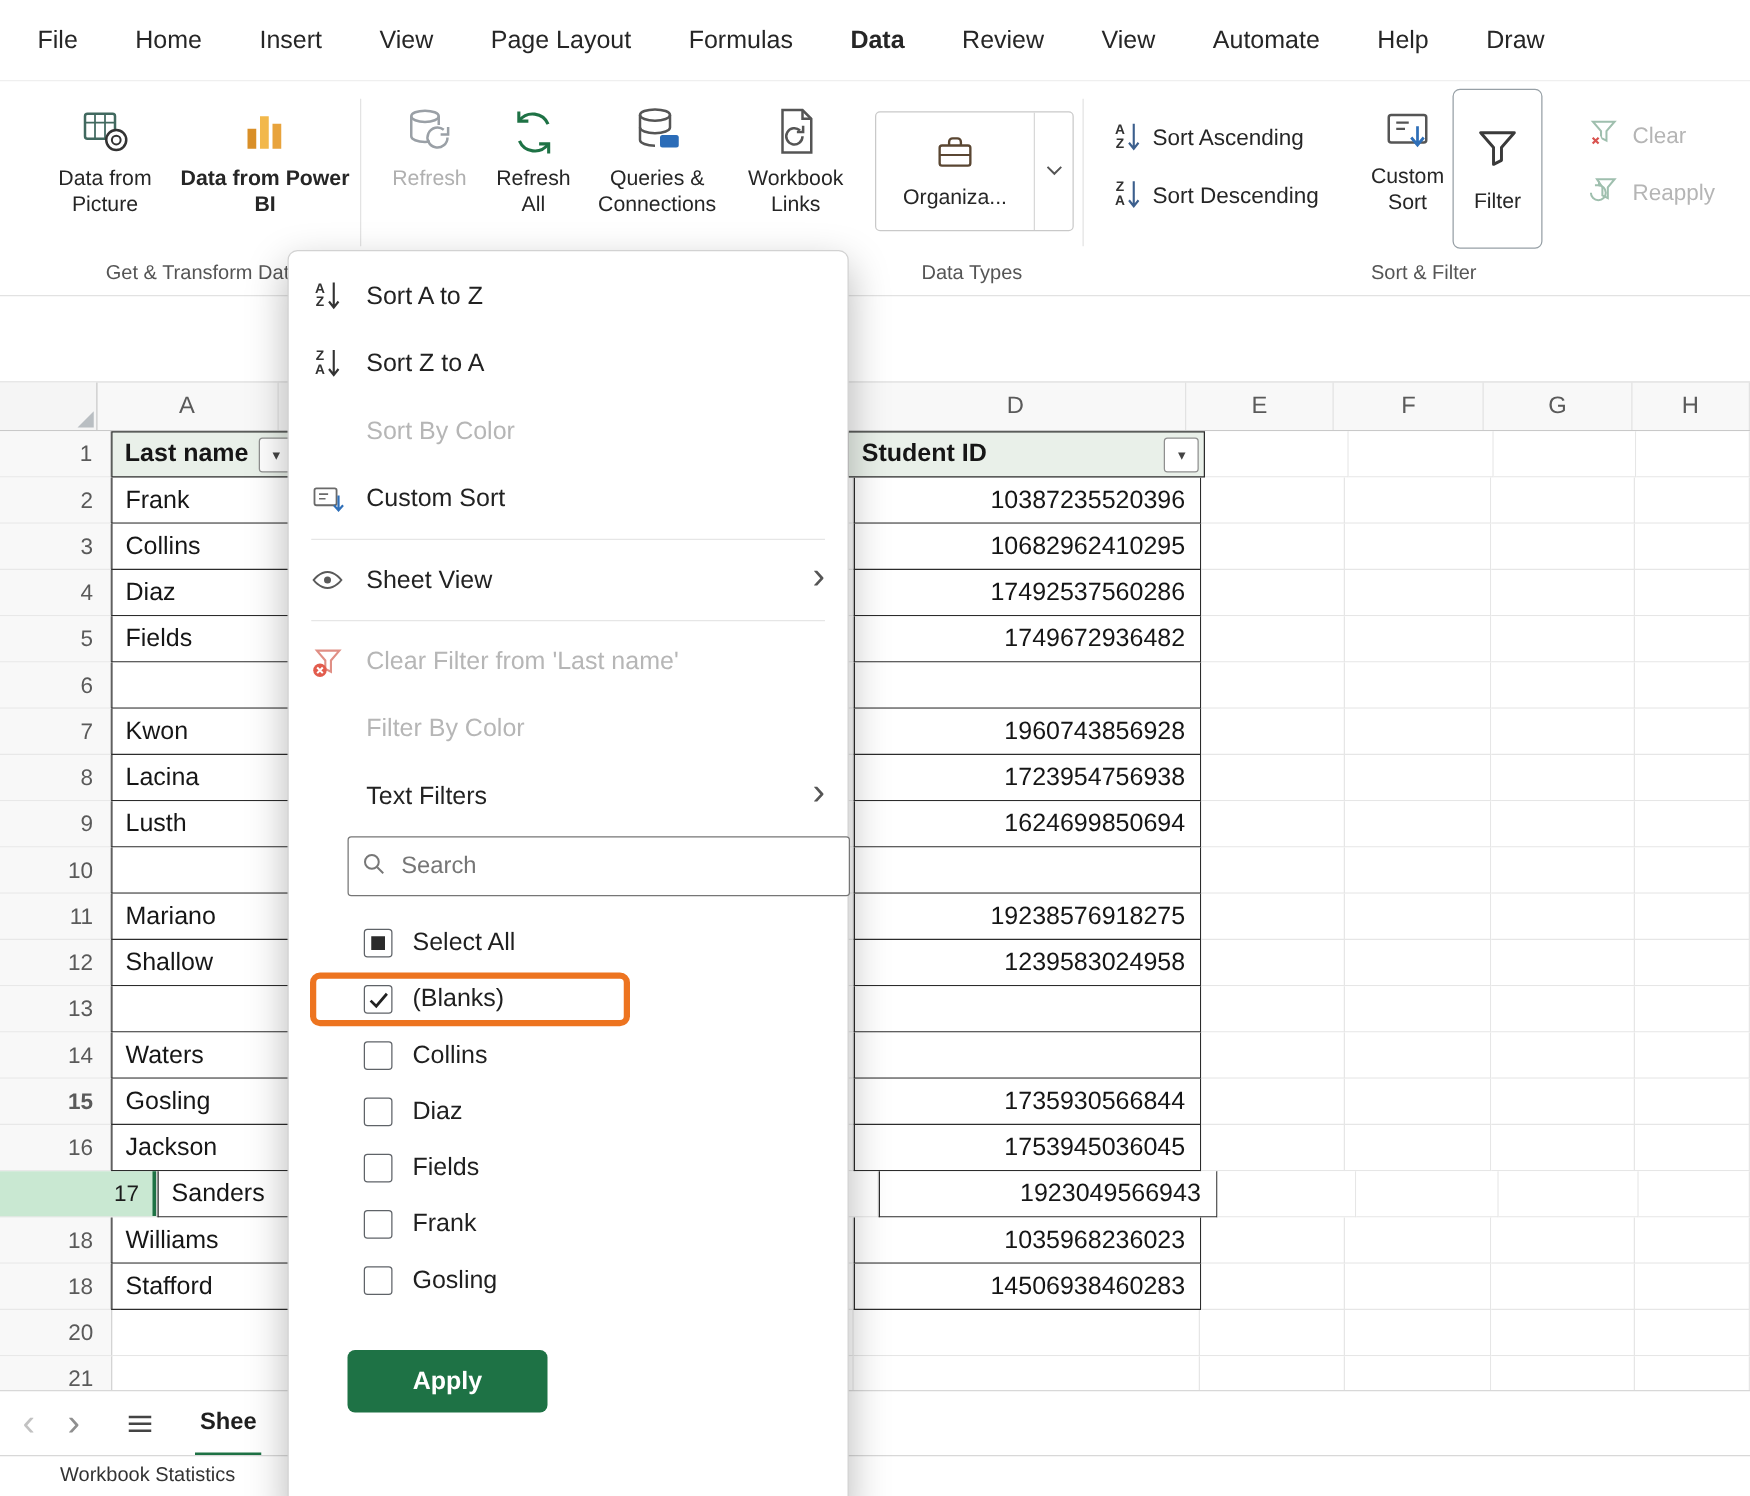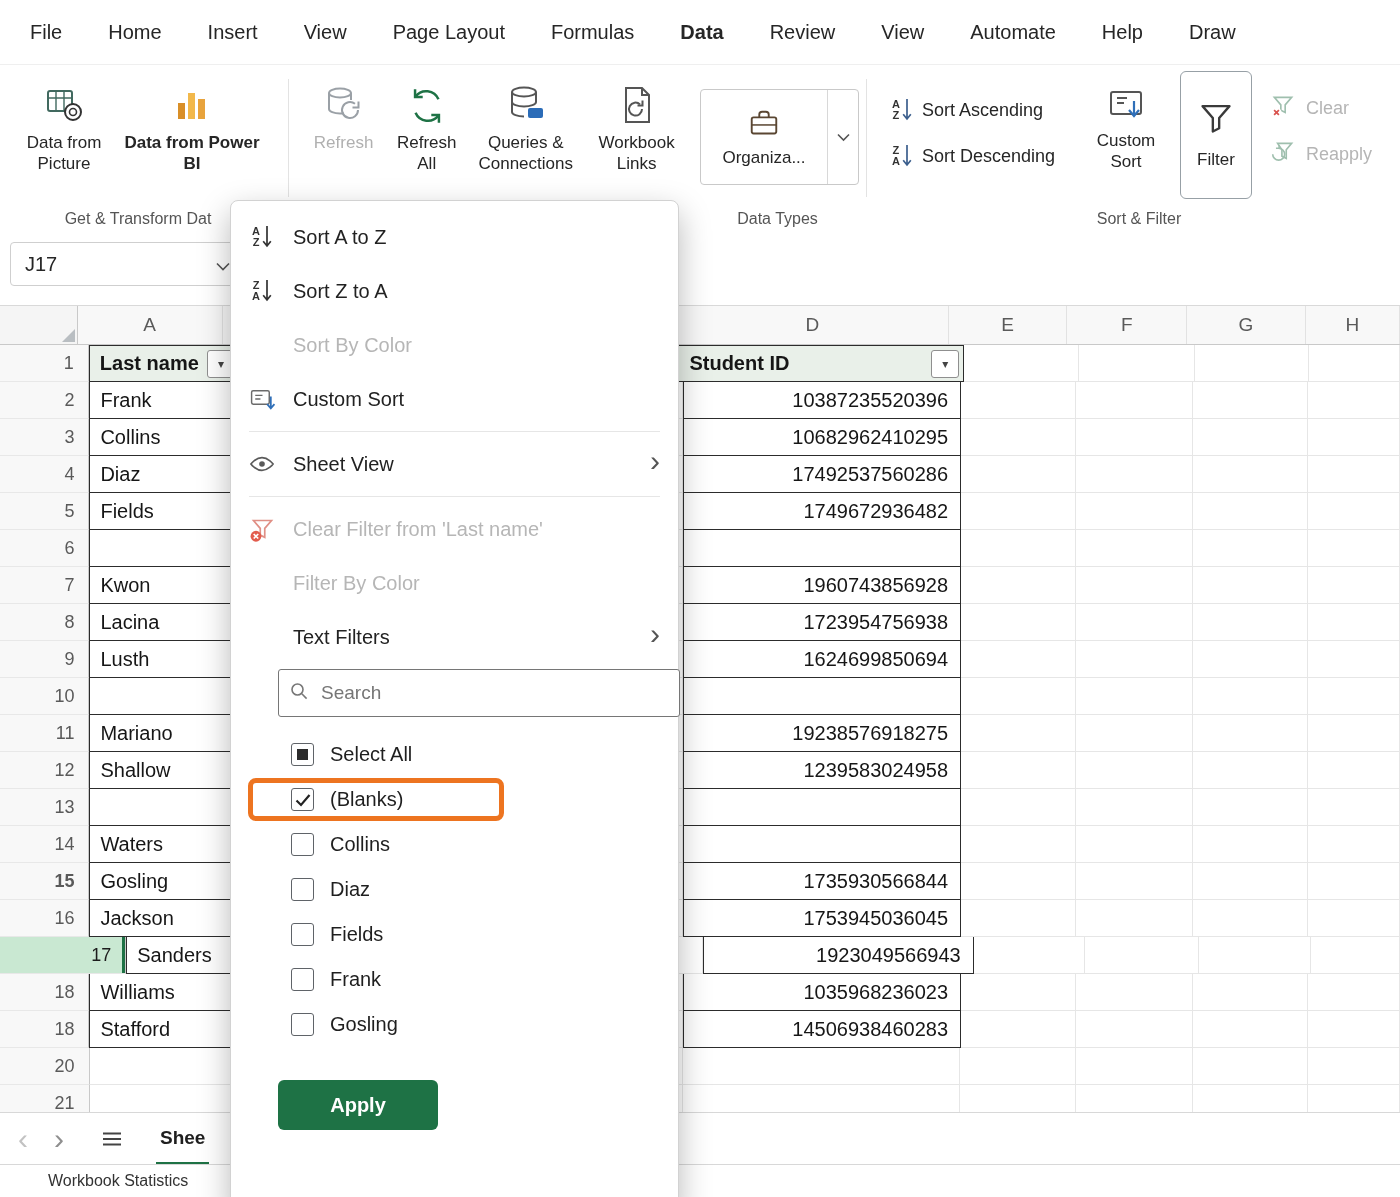--- a/index.html
+++ b/index.html
@@ -16,42 +16,42 @@
   .ribbon{position:absolute;top:64px;left:0;width:100%;height:171px;background:#fff;
     border-top:1px solid #efefef;border-bottom:1px solid #e2e2e2;}
   .rb-group{position:absolute;top:0;height:100%;}
   .rb-row{display:flex;}
   .rb-gl{position:absolute;bottom:8px;left:0;width:100%;text-align:center;font-size:16px;color:#555;white-space:nowrap;}
   .rb-div{position:absolute;top:14px;height:118px;width:1px;background:#e3e3e3;}
   .rb-bigbtn{display:flex;flex-direction:column;align-items:center;text-align:center;cursor:pointer;}
   .rb-icon{height:48px;display:flex;align-items:flex-end;justify-content:center;}
   .rb-label{font-size:17px;line-height:1.25;color:#262626;margin-top:5px;}
   .rb-bigbtn.disabled .rb-label{color:#b0b0b0;}
-  .g1{left:0;width:276px;}
+  .g1{left:20px;width:276px;}
   .g1 .rb-row{padding:14px 0 0 12px;}
   .bb-pic{width:104px;}
   .bb-bi{width:152px;font-weight:bold;}
   .g2{left:298px;width:386px;}
   .g2 .rb-row{padding:14px 0 0 10px;gap:12px;}
   .bb-refresh{width:72px;}
   .bb-refreshall{width:72px;}
   .bb-queries{width:104px;}
   .bb-links{width:96px;}
   .g3{left:690px;width:175px;}
   .rb-gallery{margin:24px 6px 0 10px;height:94px;border:1px solid #c9c9c9;border-radius:4px;display:flex;background:#fff;}
   .gal-main{flex:1;display:flex;flex-direction:column;align-items:center;justify-content:center;cursor:pointer;}
   .gal-label{font-size:17px;color:#262626;margin-top:3px;}
   .gal-arrow{width:30px;border-left:1px solid #d8d8d8;display:flex;align-items:center;justify-content:center;cursor:pointer;}
   .g4{left:878px;width:522px;}
   .rb-smallbtn{position:absolute;display:flex;align-items:center;gap:10px;font-size:18px;color:#262626;cursor:pointer;white-space:nowrap;}
   .rb-smallbtn.disabled{color:#b5b5b5;cursor:default;}
   .pos-sa{left:14px;top:32px;}
   .pos-sd{left:14px;top:78px;}
   .pos-cs{position:absolute;left:210px;top:12px;width:76px;}
-  .pos-filter{position:absolute;left:302px;top:6px;width:70px;height:126px;border:1.5px solid #97a0a6;
+  .pos-filter{position:absolute;left:284px;top:6px;width:70px;height:126px;border:1.5px solid #97a0a6;
     border-radius:6px;background:#fff;display:flex;flex-direction:column;align-items:center;justify-content:center;cursor:pointer;}
   .pos-filter .rb-label{margin-top:8px;}
   .pos-clear{left:392px;top:28px;}
   .pos-reapply{left:392px;top:74px;}
   .azi{display:flex;align-items:center;gap:2px;}
   .azl{font-size:11px;font-weight:700;line-height:11px;color:#333;text-align:center;}
 
   
   .fbar{position:absolute;top:236px;left:0;width:100%;height:56px;background:#fff;}
   .namebox{position:absolute;left:10px;top:6px;width:205px;height:42px;border:1px solid #cfcfcf;border-radius:4px;
@@ -293,30 +293,20 @@
               <path d="M2.5 14a5.5 5.5 0 1 0 5.5-5.5" fill="none" stroke="#9fbfae" stroke-width="1.5"></path>
               <path d="M8.5 5.5v3h-3" fill="none" stroke="#9fbfae" stroke-width="1.5"></path>
             </svg>
         </span>
         <span>Reapply</span>
       </div>
       <div class="rb-gl">Sort &amp; Filter</div>
     </div>
   </div>
 
-  <div class="fbar">
-    <div class="namebox">
-      <span>J17</span>
-      <span>
-        <svg width="14" height="9" viewBox="0 0 14 9">
-            <path d="M1 1.5l6 6 6-6" fill="none" stroke="#555" stroke-width="1.6"></path>
-          </svg>
-      </span>
-    </div>
-  </div>
 
   <div class="grid">
     <div class="col-hdr-row">
         <div class="corner" style="width: 77px;"></div>
         <div class="col-hdr" style="width: 145px;">A</div>
         <div class="col-hdr" style="width: 228px;">B</div>
         <div class="col-hdr" style="width: 227px;">C</div>
         <div class="col-hdr" style="width: 273px;">D</div>
         <div class="col-hdr" style="width: 118px;">E</div>
         <div class="col-hdr" style="width: 120px;">F</div>

